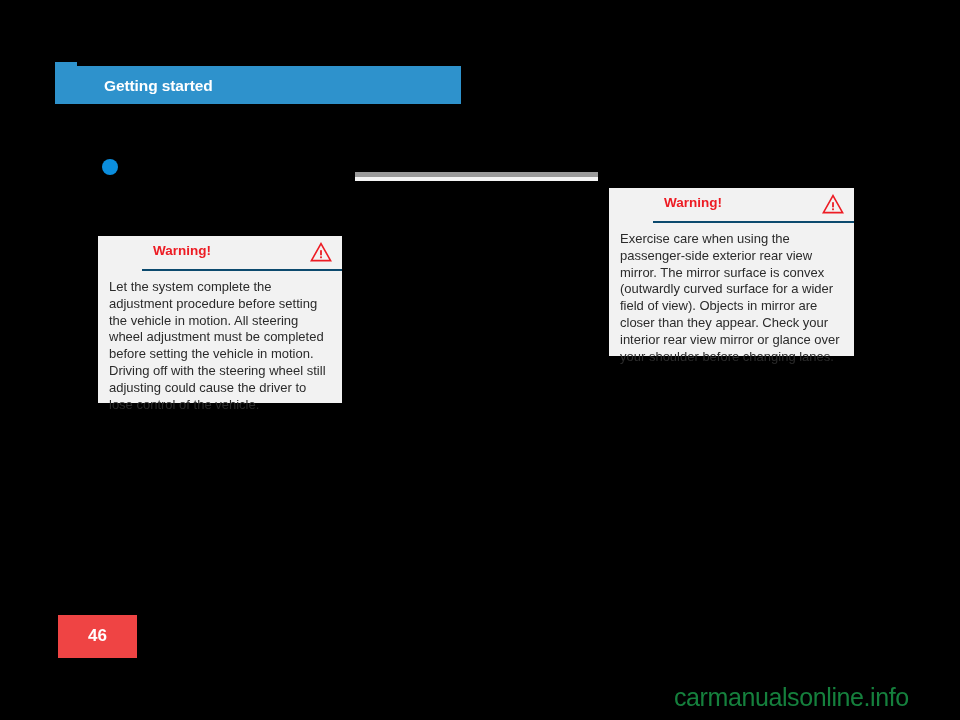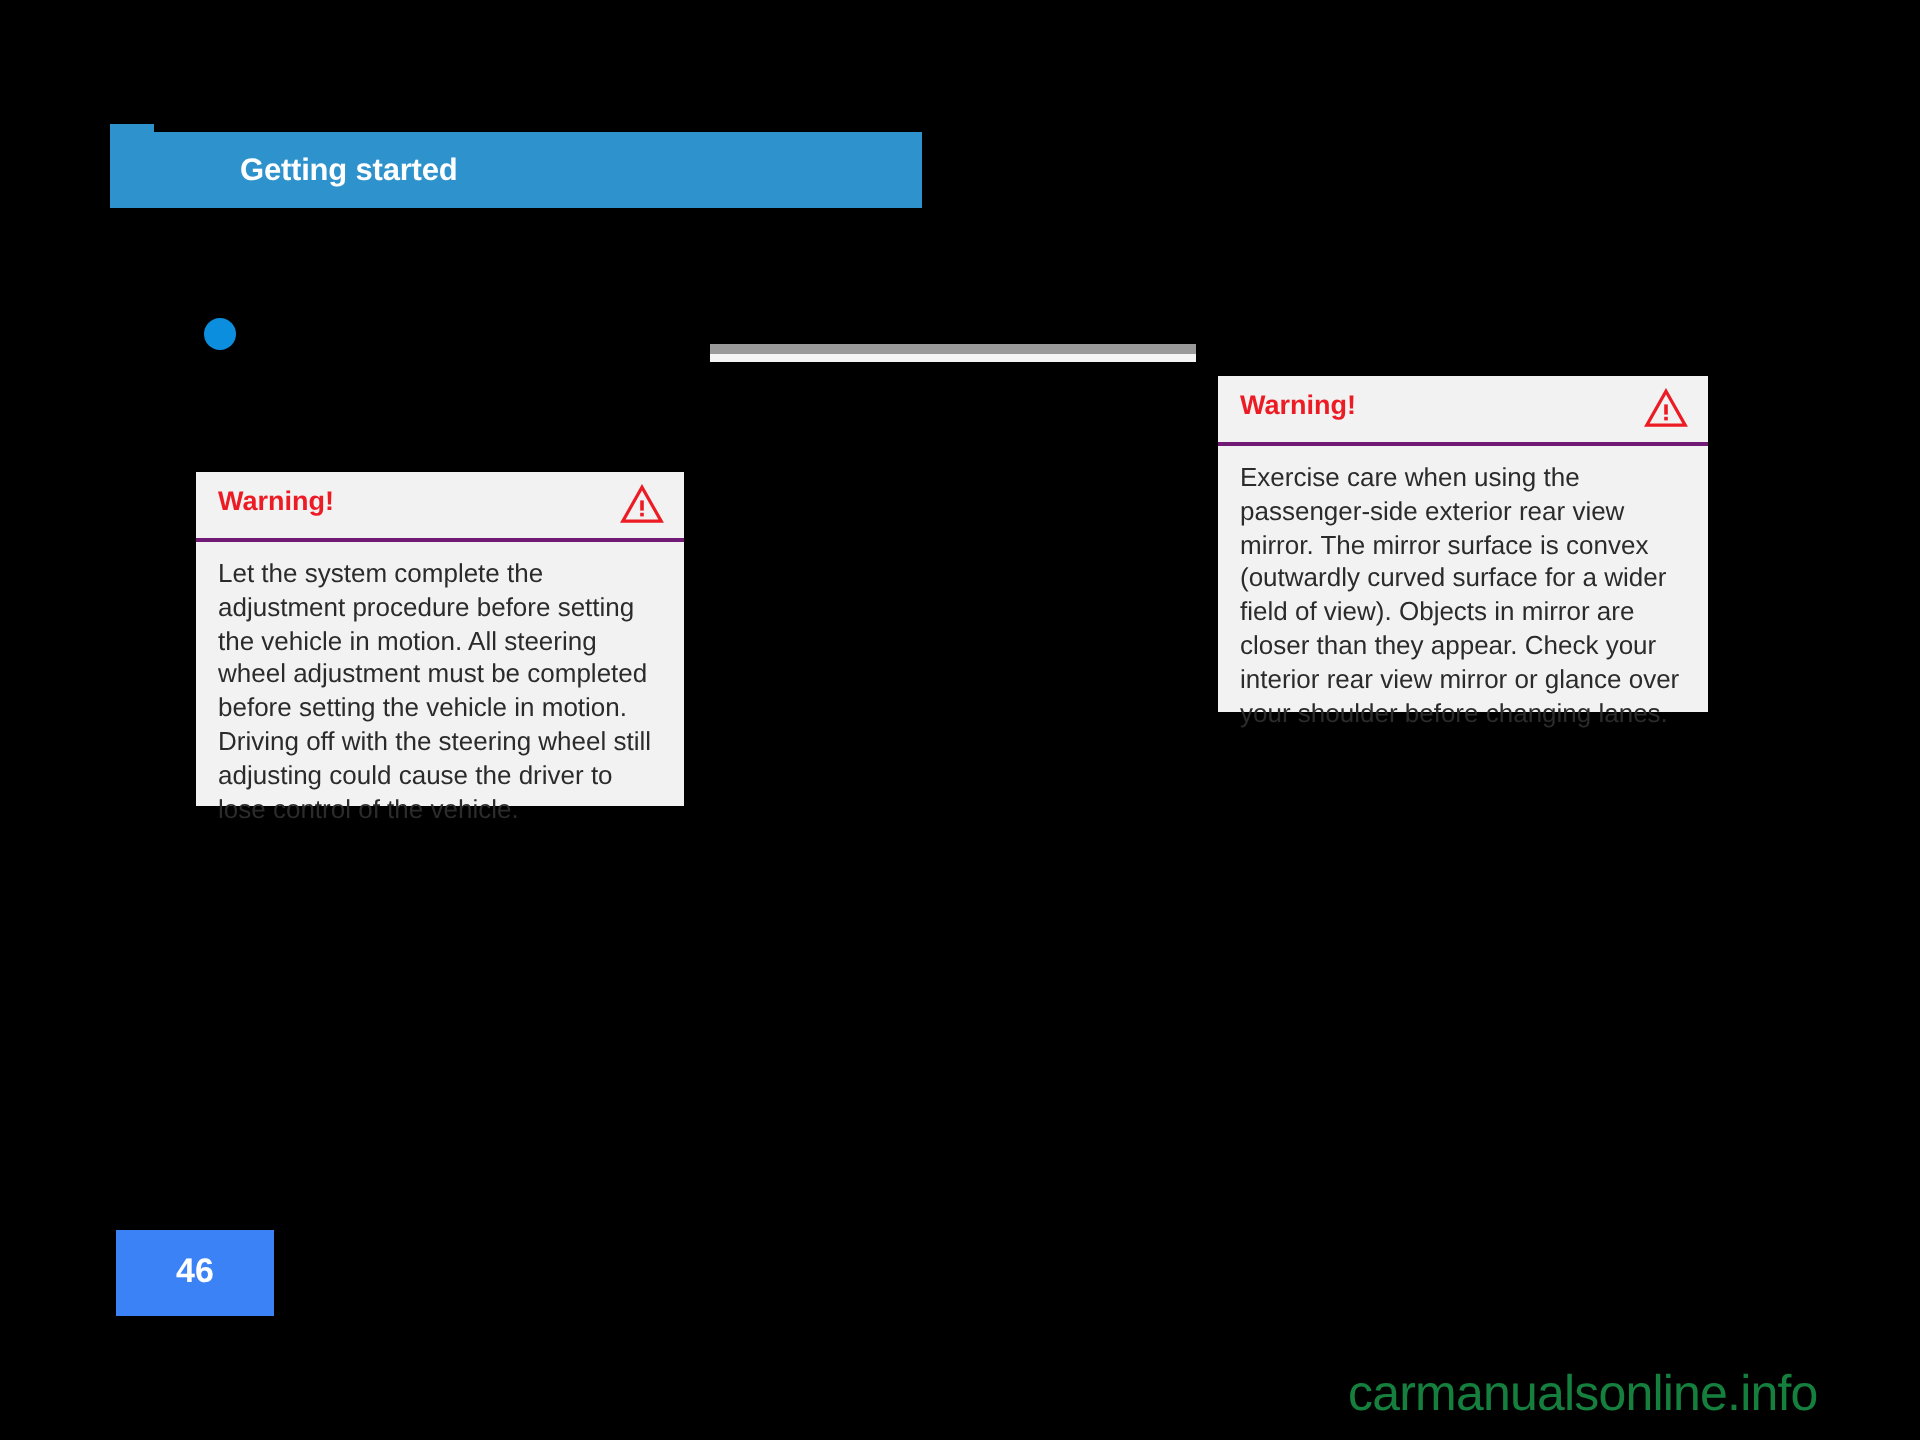--- a/index.html
+++ b/index.html
@@ -44,21 +44,20 @@
   }
   #section-header-title {
     position: absolute;
     left: 104px;
     top: 77px;
     font-size: 15.5px;
     font-weight: bold;
     color: #ffffff;
     letter-spacing: -0.1px;
     white-space: nowrap;
-    margin-left: 16px;
   }
 
   
   #bullet-marker {
     position: absolute;
     left: 102px;
     top: 159px;
     width: 16px;
     height: 16px;
     border-radius: 50%;
@@ -90,22 +89,23 @@
 
   
   .warning-box {
     position: absolute;
     background: #f2f2f2;
     box-sizing: border-box;
   }
   .warning-head {
     position: relative;
     height: 35px;
-    border-bottom: 2px solid #701a75;
+    border-bottom: 2px solid #0c4a6e;
     box-sizing: border-box;
+    margin-left: 44px;
   }
   .warning-head-label {
     position: absolute;
     left: 11px;
     top: 7px;
     font-size: 13.5px;
     font-weight: bold;
     color: #ed1c24;
     white-space: nowrap;
   }
@@ -139,21 +139,21 @@
     height: 168px;
   }
 
   
   #page-number-block {
     position: absolute;
     left: 58px;
     top: 615px;
     width: 79px;
     height: 43px;
-    background: #3b82f6;
+    background: #ef4444;
   }
   #page-number-label {
     position: absolute;
     left: 0;
     top: 11px;
     width: 79px;
     text-align: center;
     font-size: 17px;
     font-weight: bold;
     color: #ffffff;

